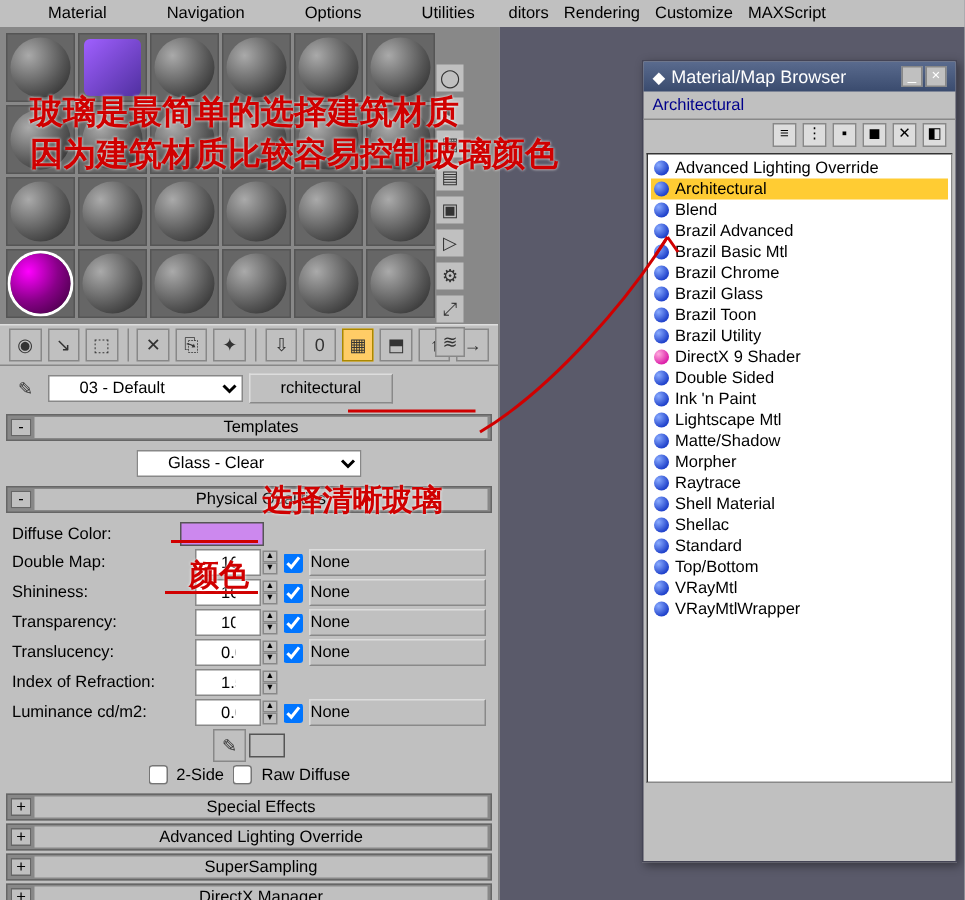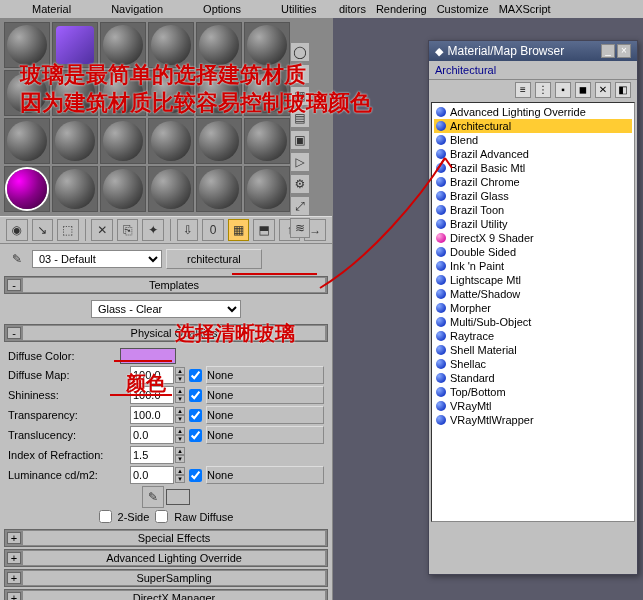--- a/index.html
+++ b/index.html
@@ -11,21 +11,21 @@
   .swatch { background: #666; border: 1px solid #555; position: relative; overflow: hidden; display:flex; align-items:center; justify-content:center;}
   .sphere { width: 40px; height: 40px; border-radius: 50%; background: radial-gradient(circle at 30% 30%, #aaa, #555 60%, #222); }
   .sphere.purple { background: radial-gradient(circle at 30% 30%, #f0f, #808 50%, #303); }
   .sphere.hl { box-shadow: 0 0 0 2px #fff; }
   .sphere.cube { border-radius:4px; width:38px; height:38px; background: linear-gradient(135deg,#a060ff,#5030a0); }
   .toolbar-row { display: flex; align-items: center; gap: 4px; padding: 2px 6px; background: #c0c0c0; border-top:1px solid #ddd; border-bottom:1px solid #888;}
   .tbtn { width: 22px; height: 22px; background: #c0c0c0; border: 1px solid #888; display: flex; align-items: center; justify-content: center; font-size:12px; color:#333; cursor:pointer;}
   .tbtn.active { background: #ffcc66; border:1px solid #aa8800;}
   .tbtn.sep { width:1px; background:#888; border:none; margin:0 2px;}
   .name-row { display:flex; align-items:center; gap:4px; padding:4px 6px;}
-  select, input[type=text] { background:#fff; border:1px solid #888; height:18px; padding:0 2px; font-size:11px;}
+  select, input[type=text] { background:#fff; border:1px solid #888; height:18px; padding:0 16px; font-size:11px;}
   .type-btn { background:#c0c0c0; border:1px outset #ddd; height:20px; padding:0 20px; cursor:pointer;}
   .rollout-hdr { background:#888; color:#fff; text-align:center; border:1px solid #666; margin:2px 4px; padding:1px 0; display:flex; align-items:center;}
   .rollout-hdr .pm { width:14px; background:#c0c0c0; color:#000; border:1px solid #666; margin:0 2px; height:12px; line-height:10px; text-align:center;}
   .rollout-hdr .ttl { flex:1; text-align:center; color:#000; background:#c0c0c0; margin-right:2px; padding:1px 0;}
   .rollout-body { padding:2px 8px;}
   .prow { display:flex; align-items:center; gap:4px; margin:2px 0;}
   .prow label { width:108px; text-align:left; color:#000;}
   .spinner { display:flex; align-items:center;margin-left:10px;}
   .spinner input { width:44px; text-align:left;}
   .spin-arrows { display:flex; flex-direction:column; margin-left:1px;}
@@ -195,21 +195,21 @@
   <div class="rollout-hdr">
     <span class="pm">-</span>
     <span class="ttl">Physical Qualities</span>
   </div>
   <div class="rollout-body">
     <div class="prow">
       <label>Diffuse Color:</label>
       <div class="color-swatch" style="background:#cc88ee"></div>
     </div>
     <div class="prow">
-      <label>Diffuse Map:</label>
+      <label>Double Map:</label>
       <div class="spinner">
           <input type="text" value="100.0" style="">
           <div class="spin-arrows">
             <span>▴</span>
             <span>▾</span>
           </div>
         </div>
       <input type="checkbox" checked="" style="">
       <button class="map-btn">None</button>
     </div>
@@ -386,24 +386,20 @@
           <div class="mat-item">
             <span class="dot"></span>
             <span>Matte/Shadow</span>
           </div>
           <div class="mat-item">
             <span class="dot"></span>
             <span>Morpher</span>
           </div>
           <div class="mat-item">
             <span class="dot"></span>
-            <span>Multi/Sub-Object</span>
-          </div>
-          <div class="mat-item">
-            <span class="dot"></span>
             <span>Raytrace</span>
           </div>
           <div class="mat-item">
             <span class="dot"></span>
             <span>Shell Material</span>
           </div>
           <div class="mat-item">
             <span class="dot"></span>
             <span>Shellac</span>
           </div>

